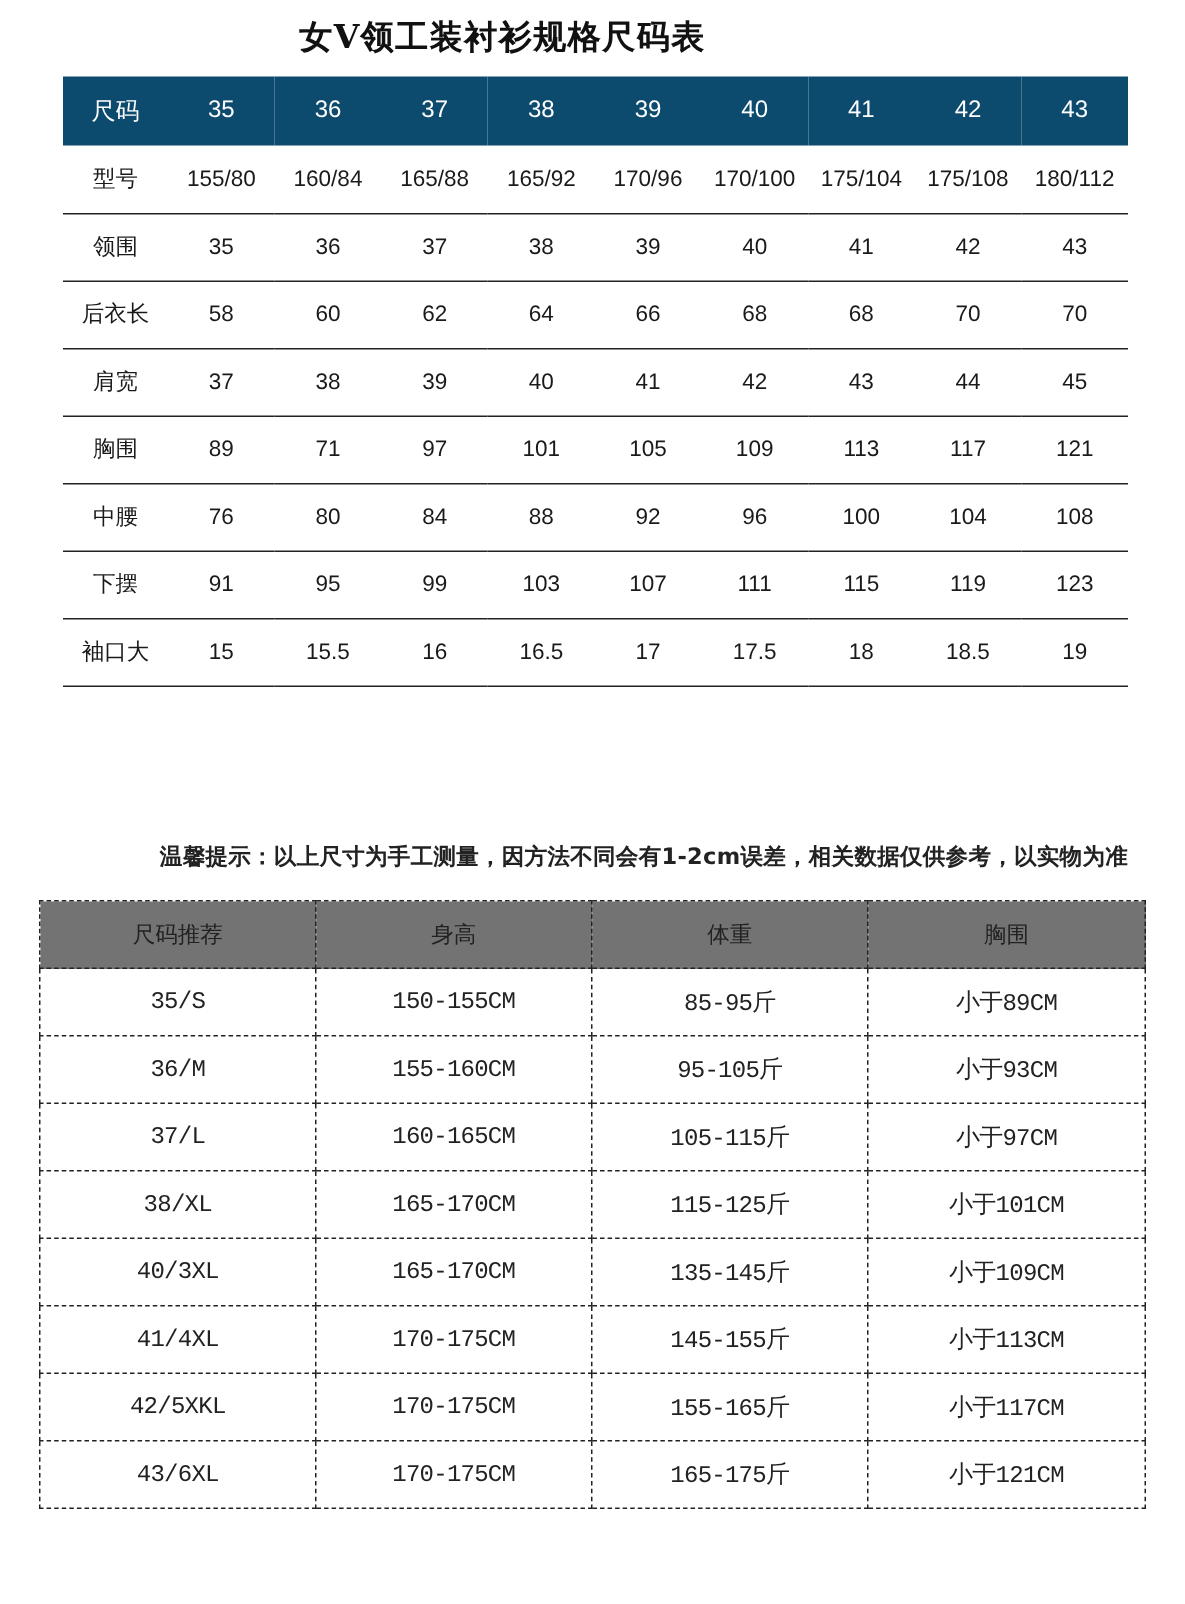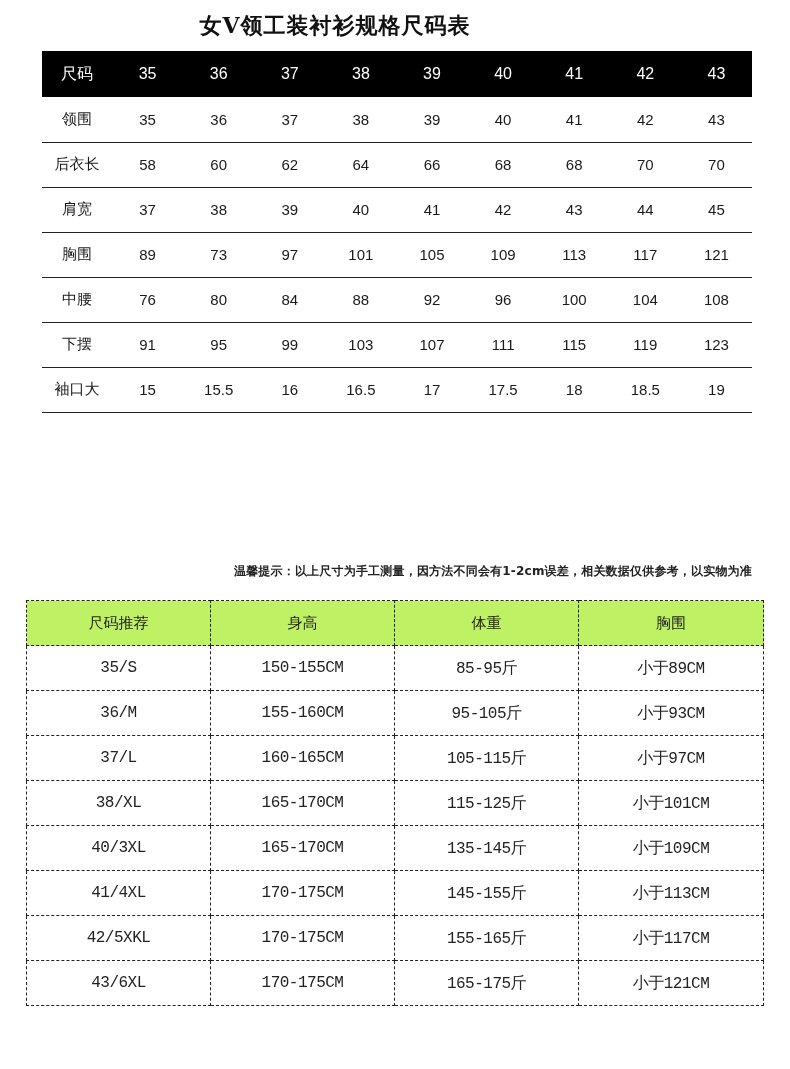--- a/index.html
+++ b/index.html
@@ -20,46 +20,46 @@
     }
     .spec td {
       height: 45px; text-align: center; vertical-align: middle;
       font-size: 15px; color: #1a1a1a; white-space: nowrap;
       font-family: "Liberation Sans", "DejaVu Sans", sans-serif;
       border-bottom: 1.5px solid #222;
       padding: 0;
     }
     .spec td.rowlabel { font-family: "DejaVu Sans", sans-serif; font-size: 15px; }
     .spec tr.head td {
-      background: #000000; color: #fff; height: 46px; border-bottom: none;
+      background: #0c4a6e; color: #fff; height: 46px; border-bottom: none;
       font-size: 16px;
     }
     .spec col.c0 { width: 70px; }
     .spec col.cn { width: 71.1px; }
 
     .note {
       position: absolute; left: 42px; top: 560px; width: 710px; height: 22px;
-      text-align: right; font-size: 12px; font-weight: bold; color: #222;
+      text-align: right; font-size: 15px; font-weight: bold; color: #222;
       line-height: 22px; font-family: "DejaVu Sans", sans-serif;
       letter-spacing: 0.2px;
     }
 
     
     .rec {
       position: absolute; left: 26px; top: 600px; width: 737px;
       border-collapse: collapse; table-layout: fixed;
     }
     .rec td {
       height: 45px; text-align: center; vertical-align: middle;
       border: 1px dashed #222; font-size: 16px; color: #222;
       font-family: Liberation Mono, monospace;
       letter-spacing: -0.5px; padding: 0;
     }
     .rec tr.head td {
-      background: #bef264; font-family: "DejaVu Sans", sans-serif;
+      background: #737373; font-family: "DejaVu Sans", sans-serif;
       font-size: 15px; letter-spacing: 0;
     }
   </style>
 </head>
 <body>
 
 <div class="title">女V领工装衬衫规格尺码表</div>
 
 <table class="spec">
   <colgroup>
@@ -80,20 +80,32 @@
       <td>35</td>
       <td>36</td>
       <td>37</td>
       <td>38</td>
       <td>39</td>
       <td>40</td>
       <td>41</td>
       <td>42</td>
       <td>43</td>
     </tr>
+  <tr>
+        <td class="rowlabel">型号</td>
+        <td>155/80</td>
+        <td>160/84</td>
+        <td>165/88</td>
+        <td>165/92</td>
+        <td>170/96</td>
+        <td>170/100</td>
+        <td>175/104</td>
+        <td>175/108</td>
+        <td>180/112</td>
+      </tr>
       <tr>
         <td class="rowlabel">领围</td>
         <td>35</td>
         <td>36</td>
         <td>37</td>
         <td>38</td>
         <td>39</td>
         <td>40</td>
         <td>41</td>
         <td>42</td>
@@ -119,21 +131,21 @@
         <td>40</td>
         <td>41</td>
         <td>42</td>
         <td>43</td>
         <td>44</td>
         <td>45</td>
       </tr>
       <tr>
         <td class="rowlabel">胸围</td>
         <td>89</td>
-        <td>73</td>
+        <td>71</td>
         <td>97</td>
         <td>101</td>
         <td>105</td>
         <td>109</td>
         <td>113</td>
         <td>117</td>
         <td>121</td>
       </tr>
       <tr>
         <td class="rowlabel">中腰</td>

